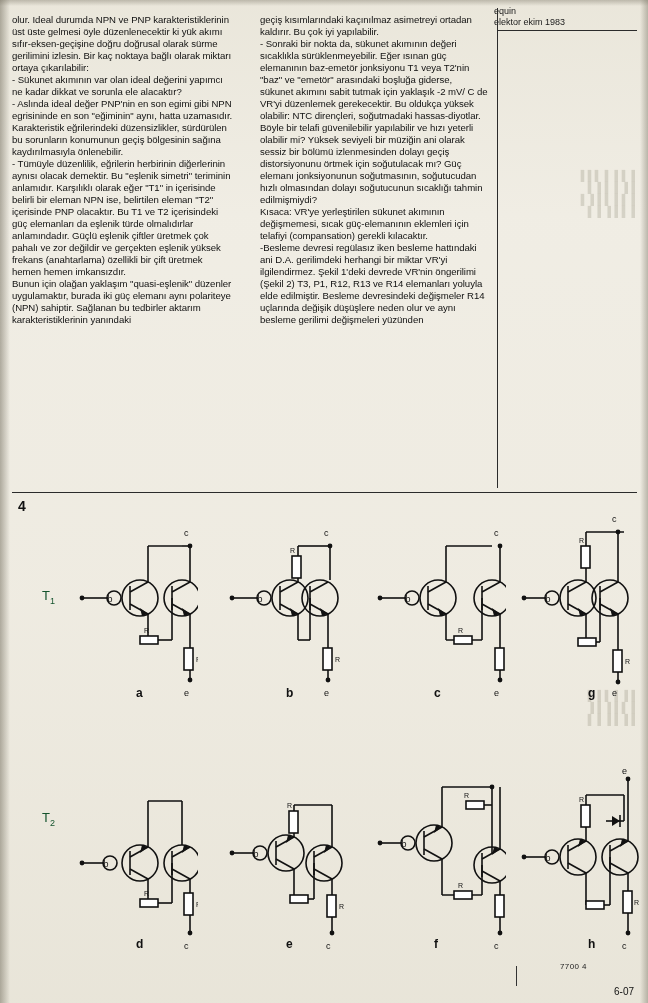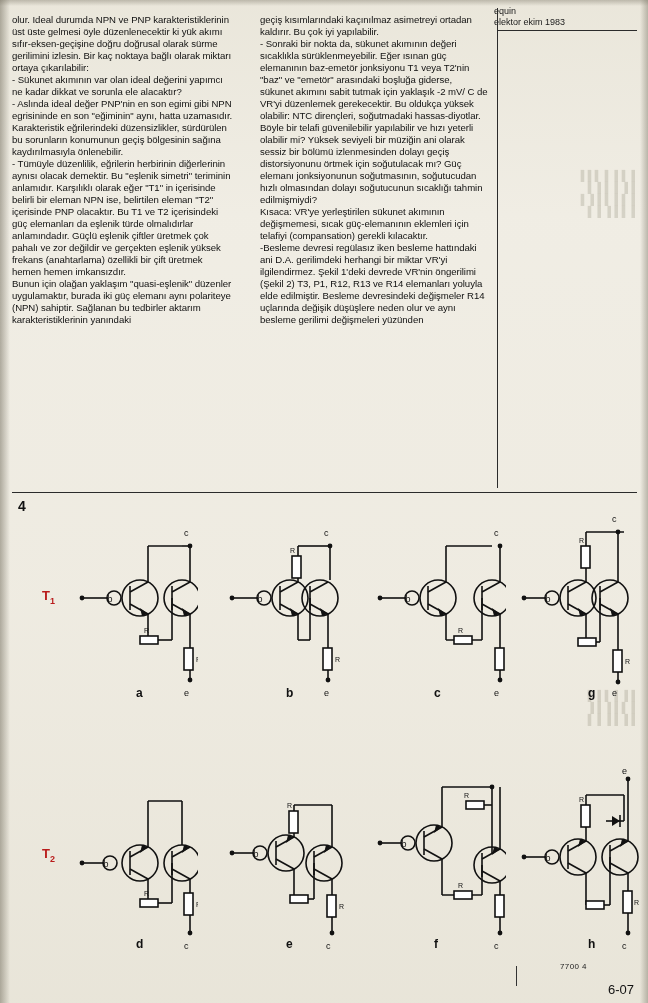--- a/index.html
+++ b/index.html
@@ -112,28 +112,28 @@
     position: absolute;
     left: 18px;
     top: 498px;
     font-size: 14px;
     font-weight: bold;
     color: #111;
   }
   .rowlabel {
     position: absolute;
     font-size: 13px;
-    font-weight: bold;
-    color: #b91c1c;
+    font-weight: normal;
+    color: #14532d;
   }
   .rowlabel sub {
     font-size: 9px;
   }
   .lbl-t1 { left: 42px; top: 588px; }
-  .lbl-t2 { left: 42px; top: 846px; }
+  .lbl-t2 { left: 42px; top: 810px; }
 
   .schematic {
     position: absolute;
   }
   .schem-letter {
     position: absolute;
     font-size: 12px;
     font-weight: bold;
     color: #111;
   }
@@ -143,21 +143,21 @@
     left: 560px;
     top: 962px;
     font-size: 8px;
     color: #222;
     letter-spacing: 0.4px;
   }
   .page-num {
     position: absolute;
     right: 14px;
     bottom: 6px;
-    font-size: 13px;
+    font-size: 10px;
     color: #111;
   }
   .tick {
     position: absolute;
     left: 516px;
     top: 966px;
     width: 1px;
     height: 20px;
     background: #333;
   }

